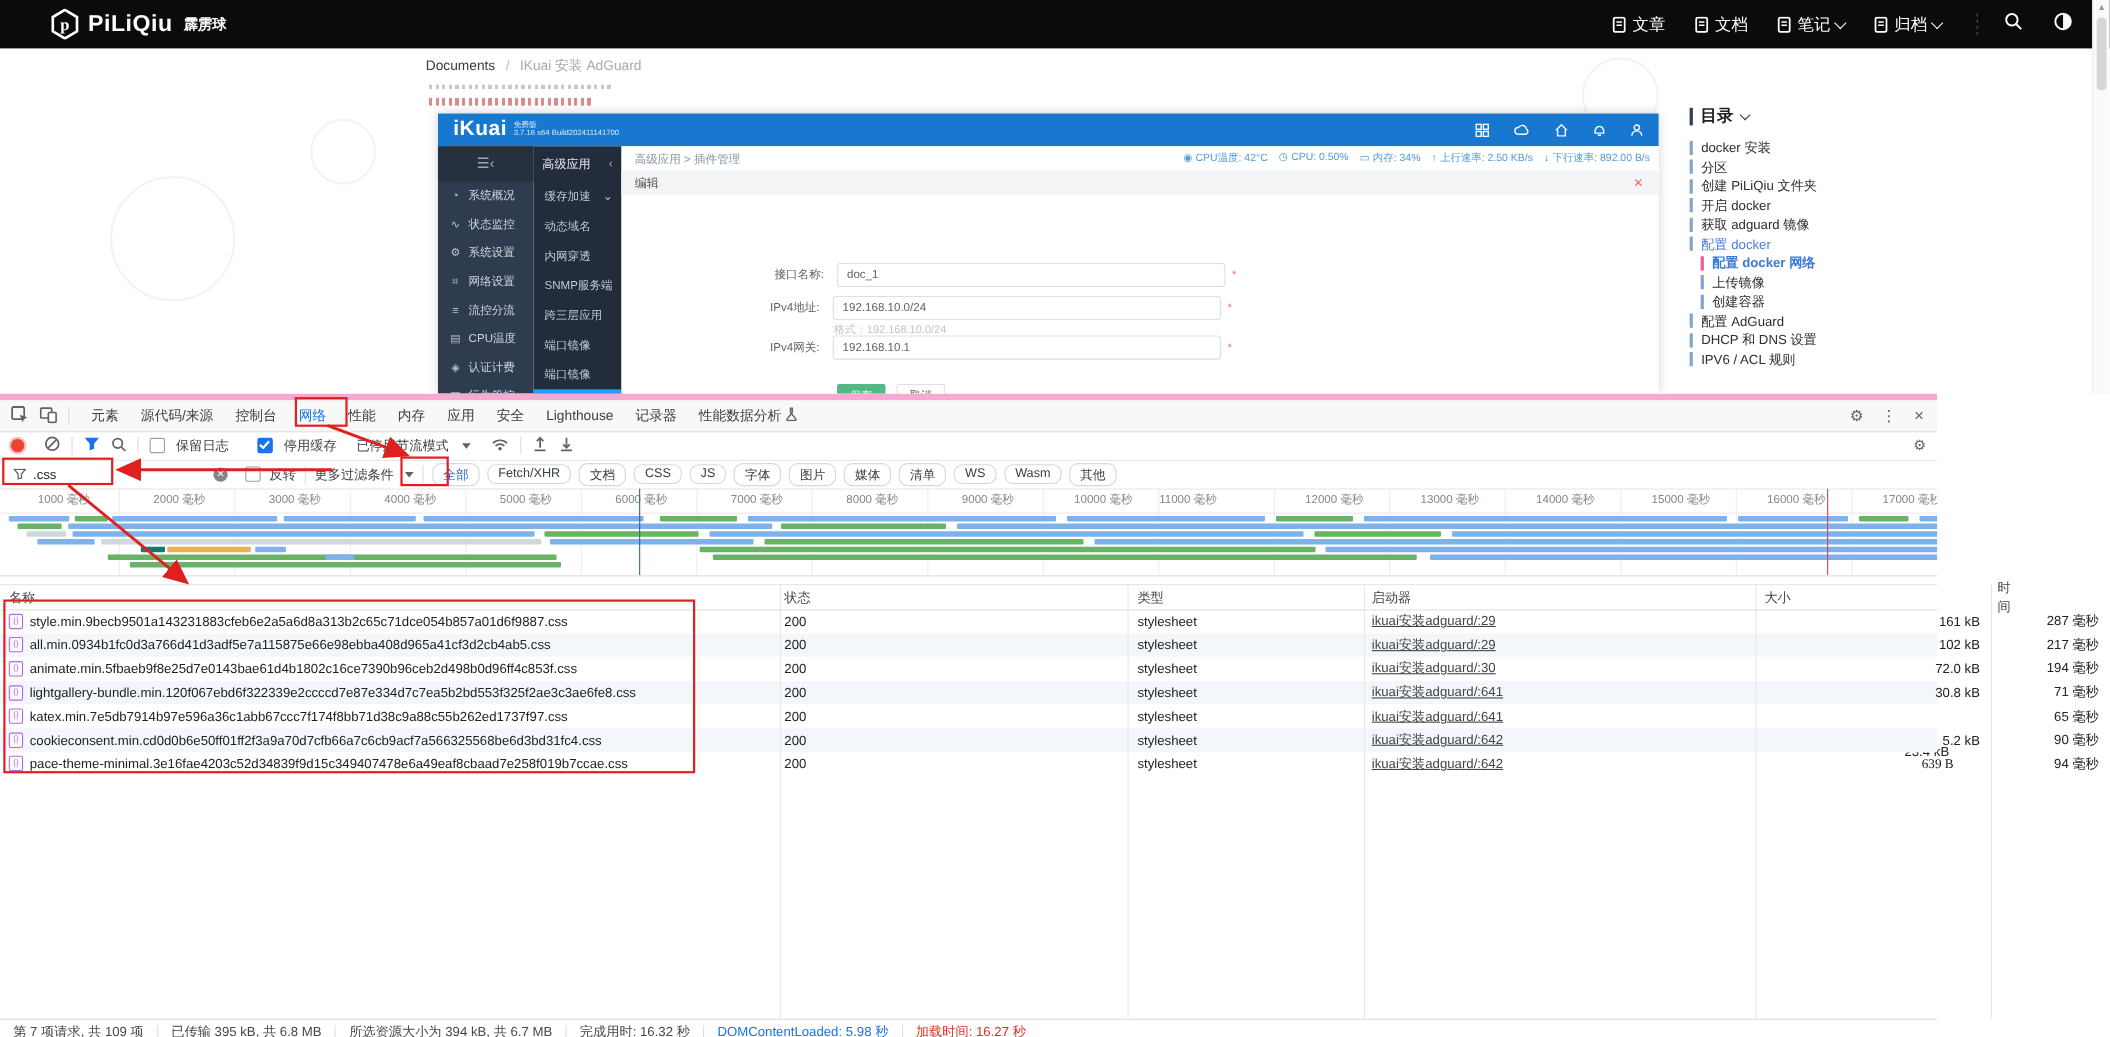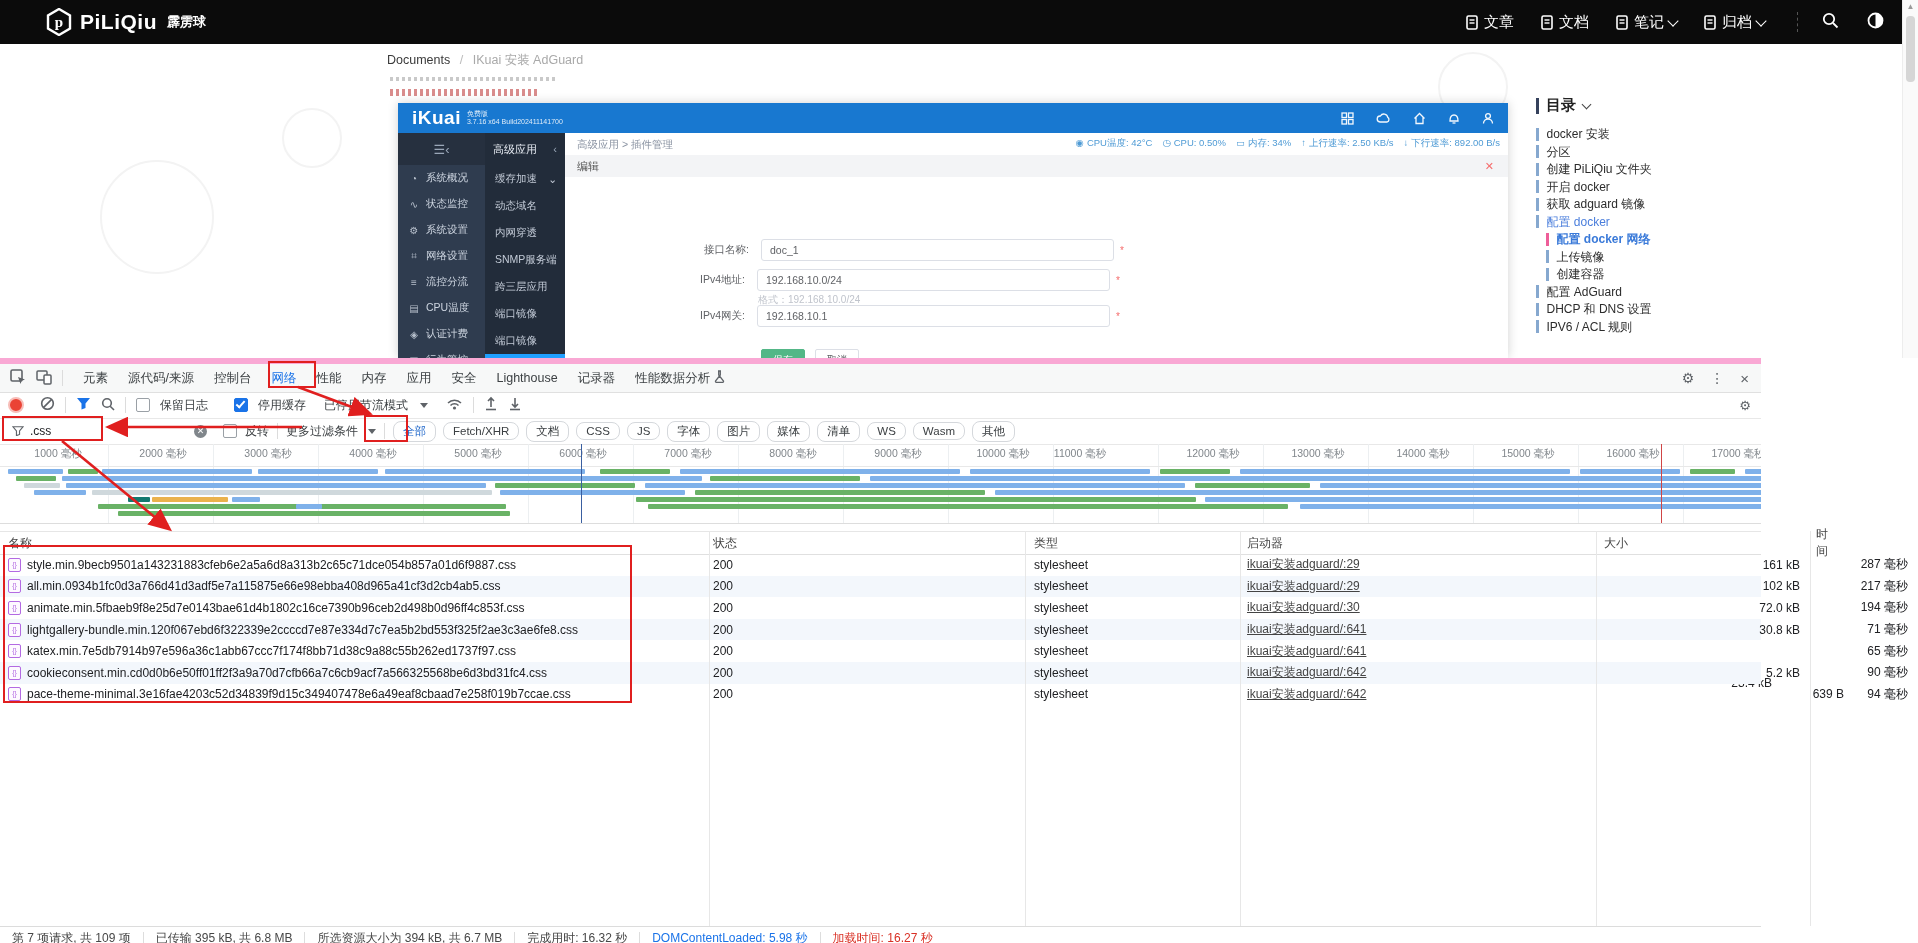--- a/index.html
+++ b/index.html
@@ -713,21 +713,21 @@
       <div class="dt-row">
         <div class="cell name">
           <span class="css-ic">{}</span>
           <span>pace-theme-minimal.3e16fae4203c52d34839f9d15c349407478e6a49eaf8cbaad7e258f019b7ccae.css</span>
         </div>
         <div class="cell" style="left: 713px;">200</div>
         <div class="cell" style="left: 1034px;">stylesheet</div>
         <div class="cell" style="left: 1247px;">
           <span class="init-link">ikuai安装adguard/:642</span>
         </div>
-        <div class="cell right" style="left: 1644px; width: 200px;">639 B</div>
+        <div class="cell right" style="left: 1576px; width: 200px; font-family: Liberation Serif, serif;">639 B</div>
         <div class="cell right" style="left: 1760px; width: 148px;">94 毫秒</div>
       </div>
     </div>
 
   <div class="collines">
     <div class="colline" style="left:709px;"></div>
     <div class="colline" style="left:1025px;"></div>
     <div class="colline" style="left:1240px;"></div>
     <div class="colline" style="left:1596px;"></div>
     <div class="colline" style="left:1810px;"></div>

